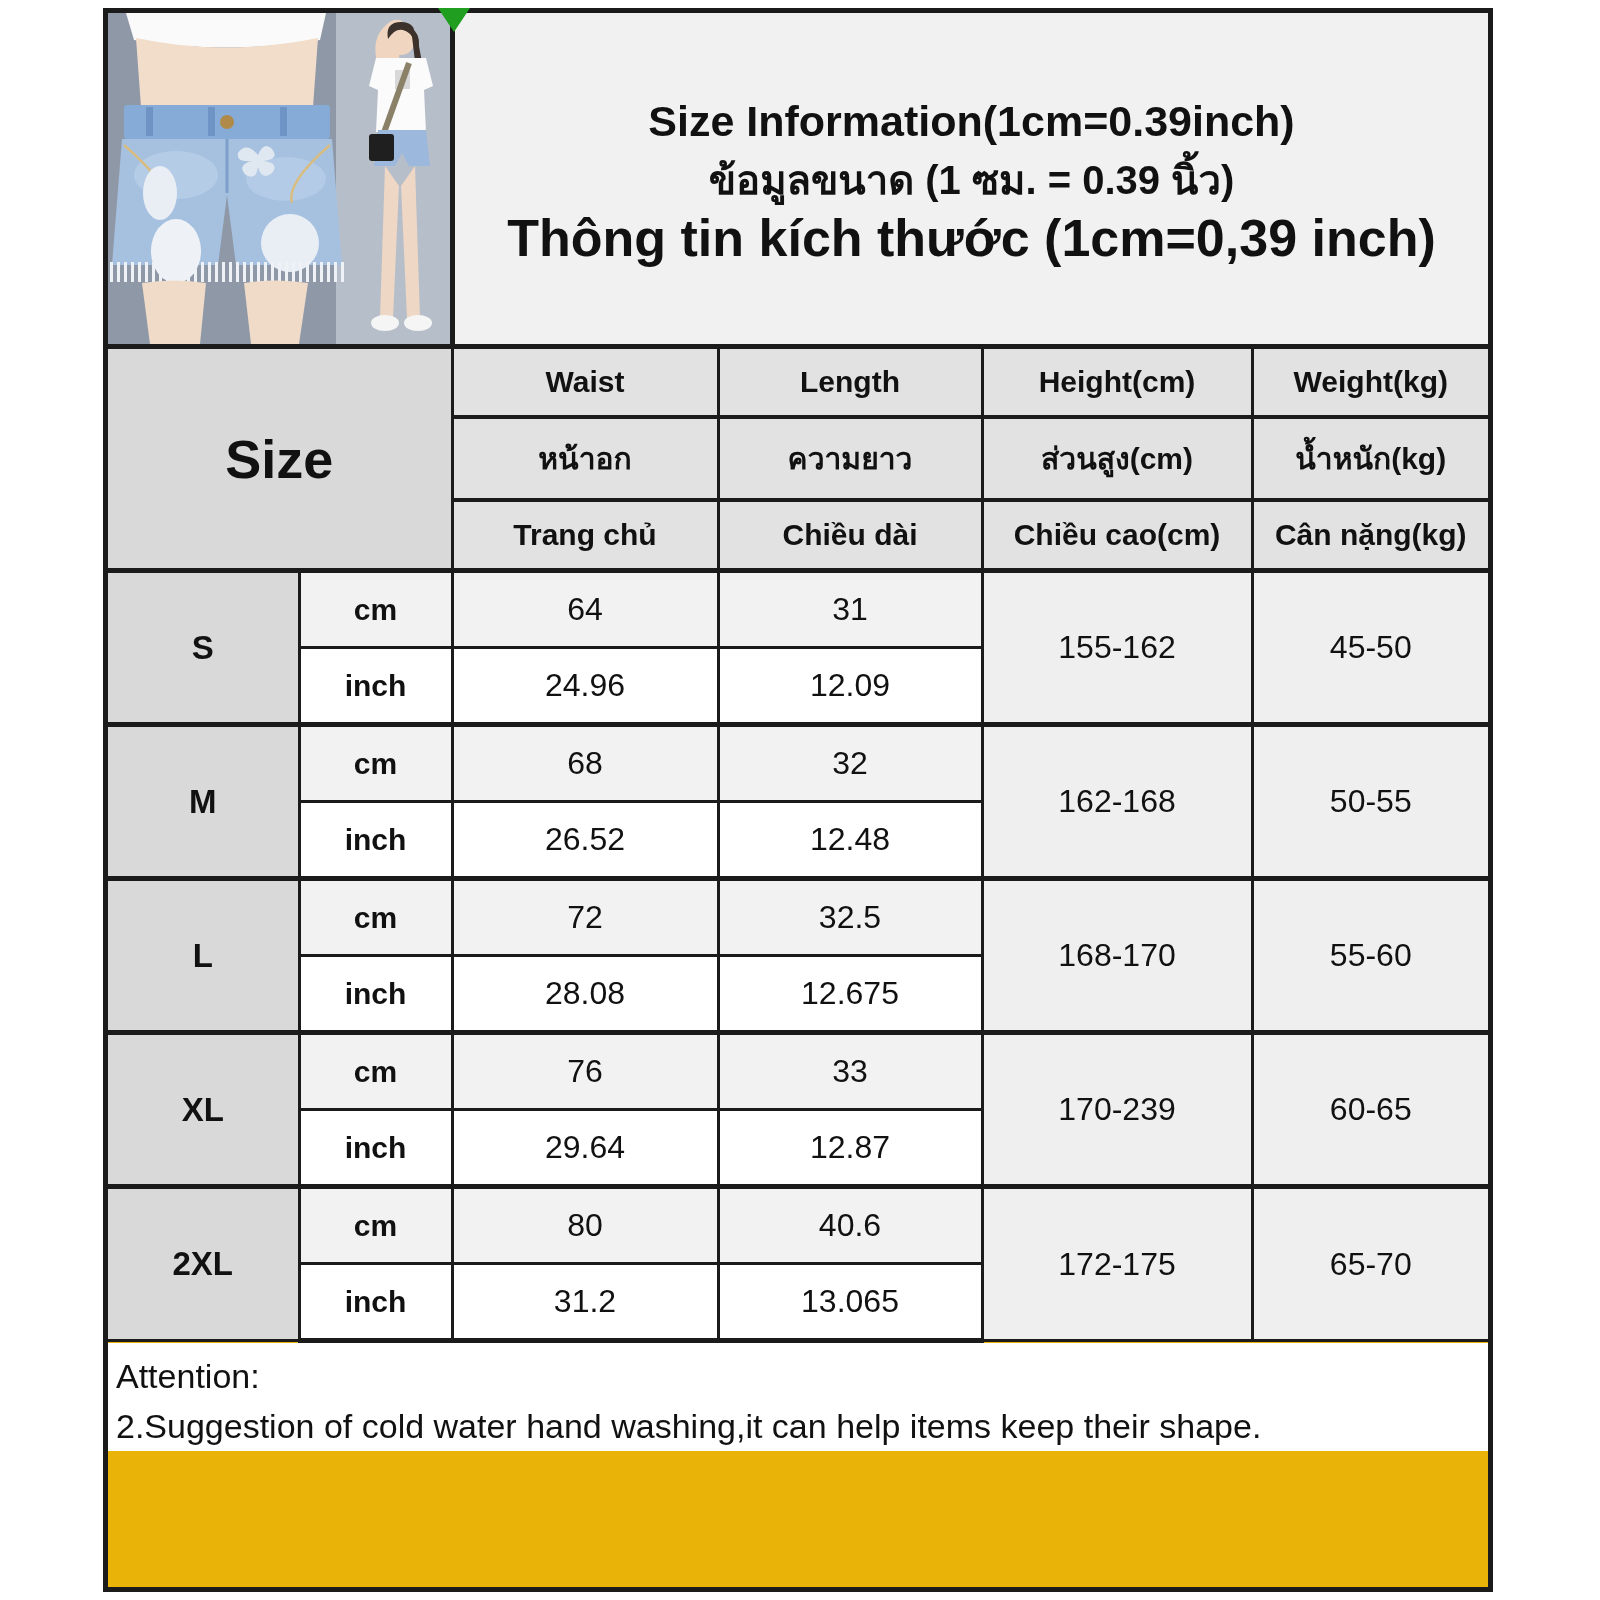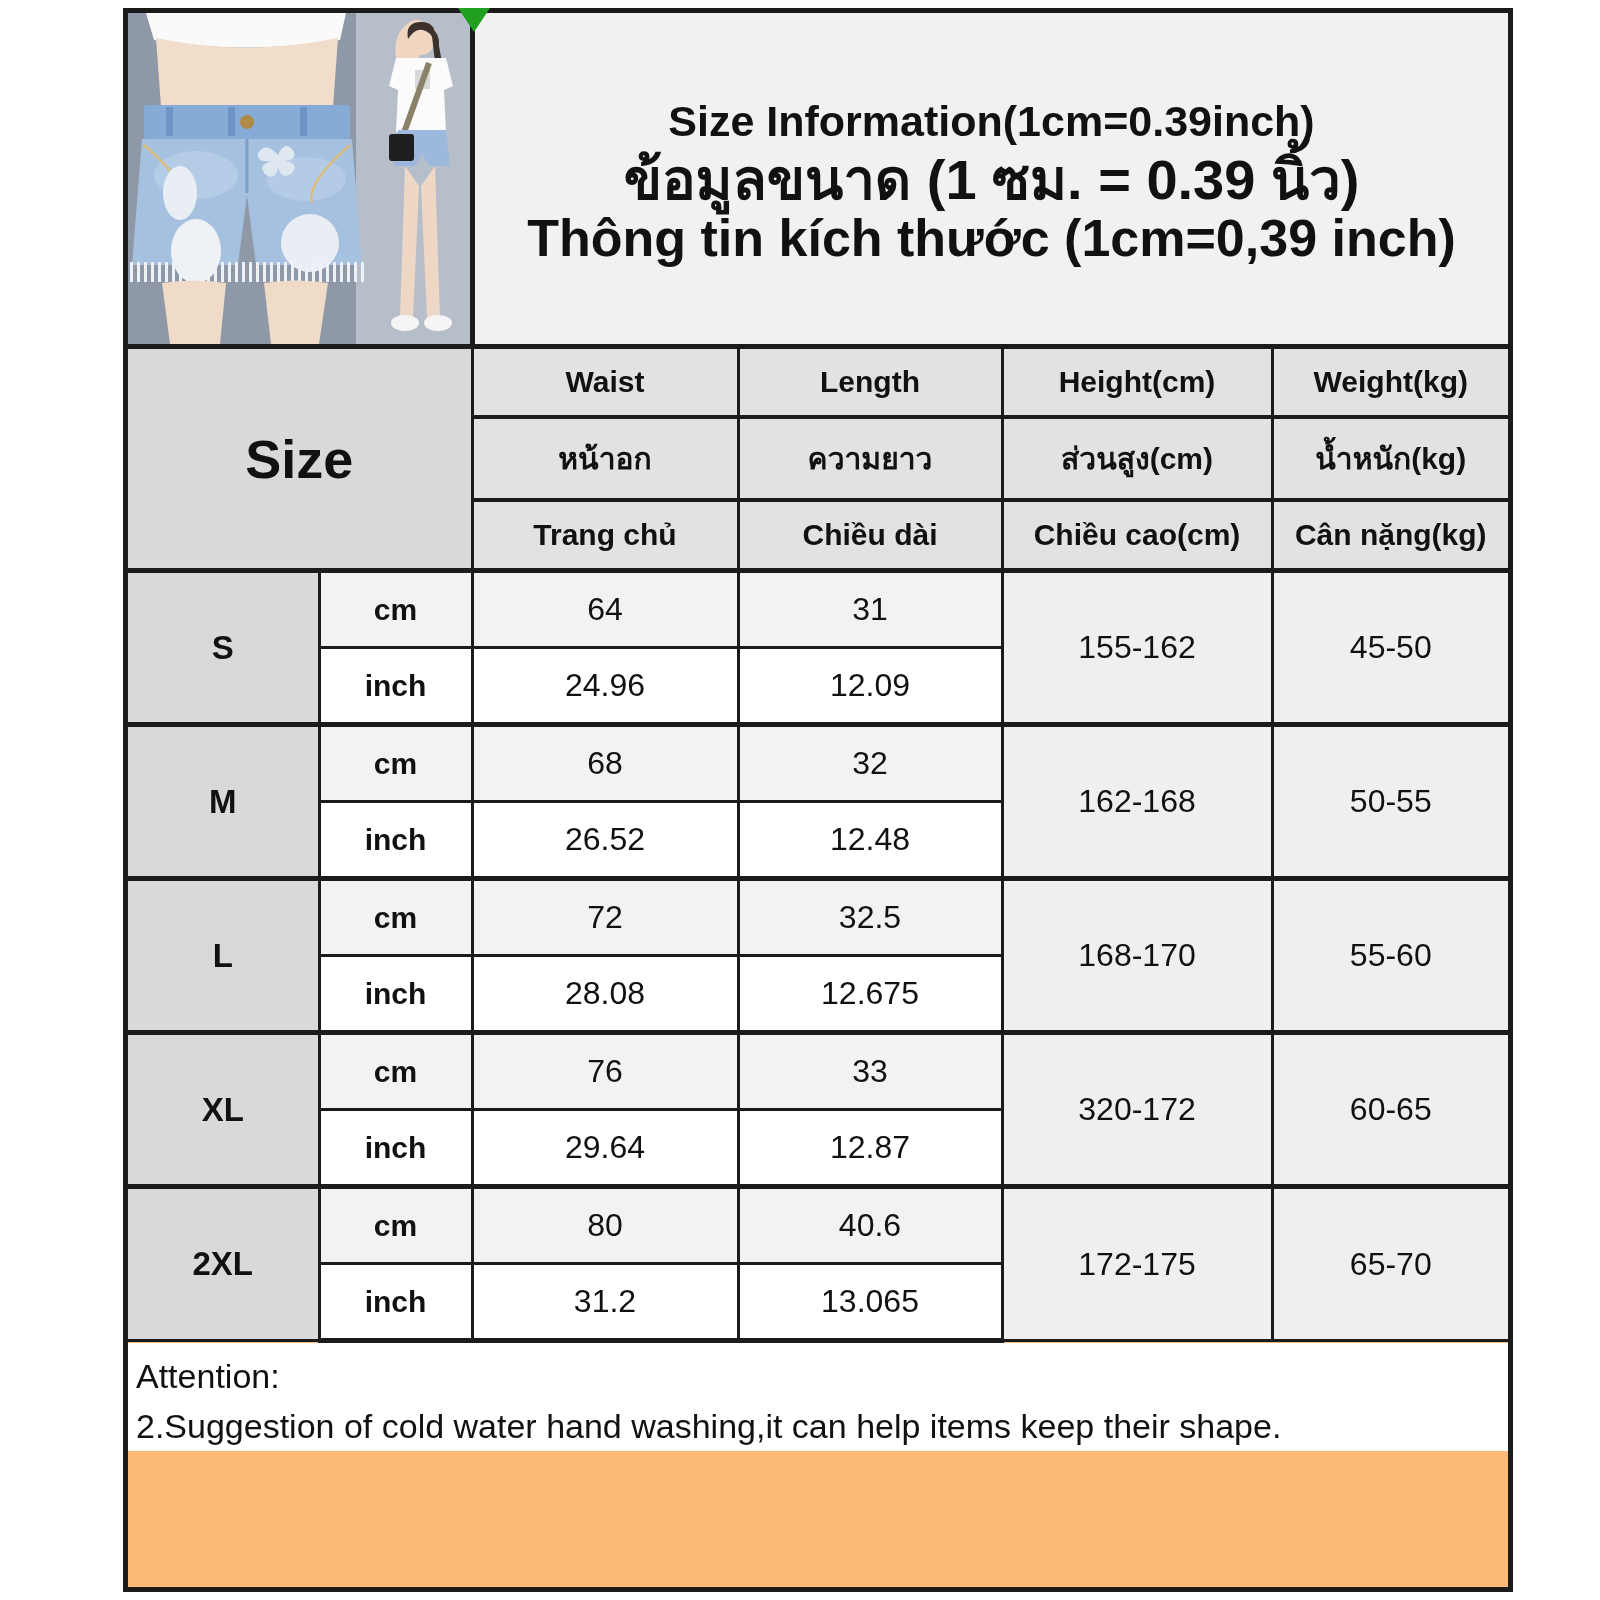--- a/index.html
+++ b/index.html
@@ -4,35 +4,35 @@
 <style>
   html,body{margin:0;padding:0;background:#ffffff;}
   body{
     width:1600px;height:1600px;position:relative;overflow:hidden;
     font-family:"Liberation Sans","DejaVu Sans",sans-serif;
     color:#111111;
     -webkit-font-smoothing:antialiased;
   }
   .content{
     position:absolute;left:103px;top:8px;width:1390px;height:1584px;
-    border:5px solid #1b1b1b;box-sizing:border-box;background:#fdba74;margin-left:20px;
+    border:5px solid #1b1b1b;box-sizing:border-box;background:#eab308;
   }
   
   .top-row{display:flex;height:336px;border-bottom:5px solid #1b1b1b;box-sizing:border-box;}
   .photo-box{
     width:347px;flex:0 0 347px;border-right:5px solid #1b1b1b;box-sizing:border-box;
     background:#8e98a7;overflow:hidden;position:relative;
   }
   .photo-box svg{display:block;width:100%;height:100%;}
   .title-box{
     flex:1;background:#f1f1f1;display:flex;flex-direction:column;
     align-items:center;justify-content:center;text-align:center;
   }
   .title-line-en{font-size:43px;font-weight:bold;line-height:60px;}
-  .title-line-th{font-size:56px;font-weight:bold;line-height:58px;}
+  .title-line-th{font-size:40px;font-weight:bold;line-height:58px;}
   .title-line-vi{font-size:52px;font-weight:bold;line-height:58px;}
   .corner-wedge{
     position:absolute;left:330px;top:-5px;width:32px;height:24px;
     clip-path:polygon(0 0,100% 0,50% 100%);z-index:5;
   }
   
   table.size-table{
     border-collapse:collapse;table-layout:fixed;width:100%;
   }
   .size-table td{
@@ -198,21 +198,21 @@
       <td class="unit-cell">inch</td>
       <td class="val-cell">28.08</td>
       <td class="val-cell">12.675</td>
     </tr>
 
     <tr class="data row-cm group-start">
       <td class="size-label-cell" rowspan="2">XL</td>
       <td class="unit-cell">cm</td>
       <td class="val-cell">76</td>
       <td class="val-cell">33</td>
-      <td class="hw-cell" rowspan="2">320-172</td>
+      <td class="hw-cell" rowspan="2">170-239</td>
       <td class="hw-cell last-col" rowspan="2">60-65</td>
     </tr>
     <tr class="data row-inch">
       <td class="unit-cell">inch</td>
       <td class="val-cell">29.64</td>
       <td class="val-cell">12.87</td>
     </tr>
 
     <tr class="data row-cm group-start">
       <td class="size-label-cell" rowspan="2">2XL</td>

